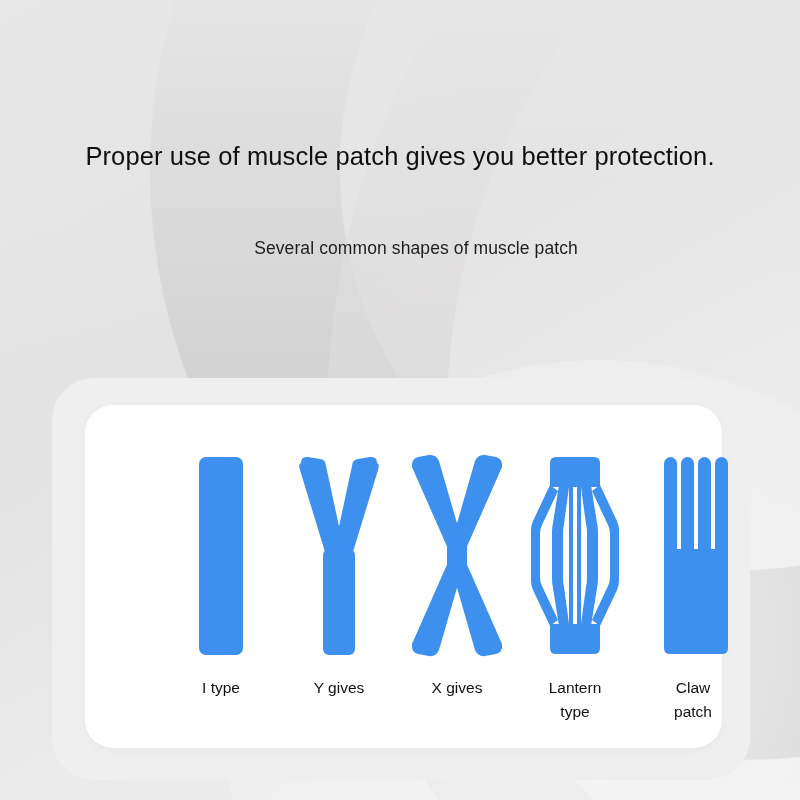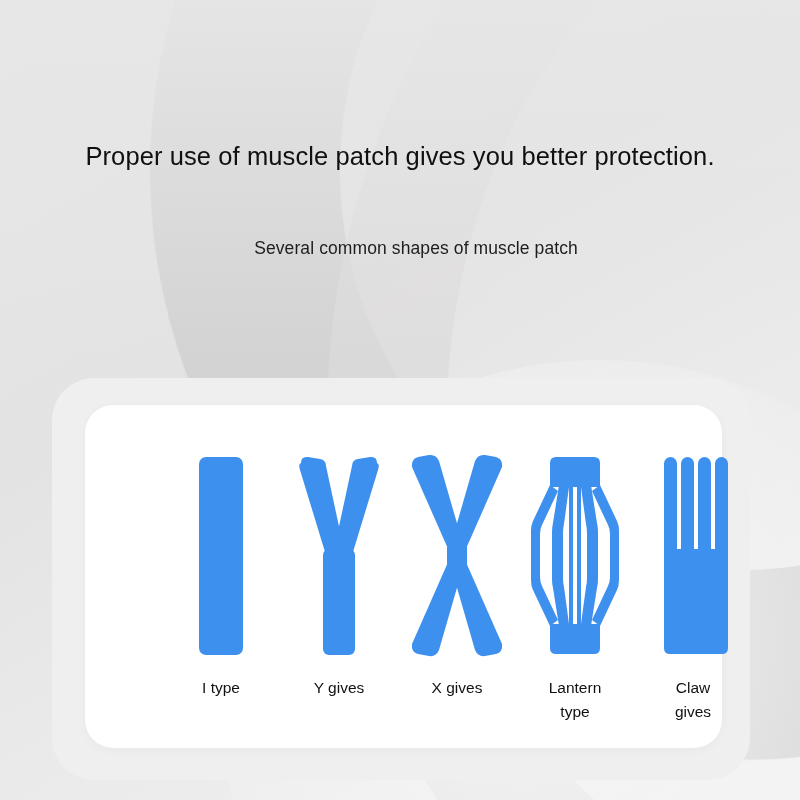--- a/index.html
+++ b/index.html
@@ -193,17 +193,17 @@
 
           <rect x="21" y="4" width="13" height="106" rx="6.5" ry="6.5"></rect>
           <rect x="38" y="4" width="13" height="106" rx="6.5" ry="6.5"></rect>
           <rect x="55" y="4" width="13" height="106" rx="6.5" ry="6.5"></rect>
           <rect x="72" y="4" width="13" height="106" rx="6.5" ry="6.5"></rect>
 
           <path d="M21 96 L85 96 L85 195 Q85 201 79 201 L27 201 Q21 201 21 195 Z"></path>
         </g>
       </svg>
       <div class="shape-label">Claw
-gives</div>
+patch</div>
     </div>
 
   </div>
 </div>
 
 </body></html>

